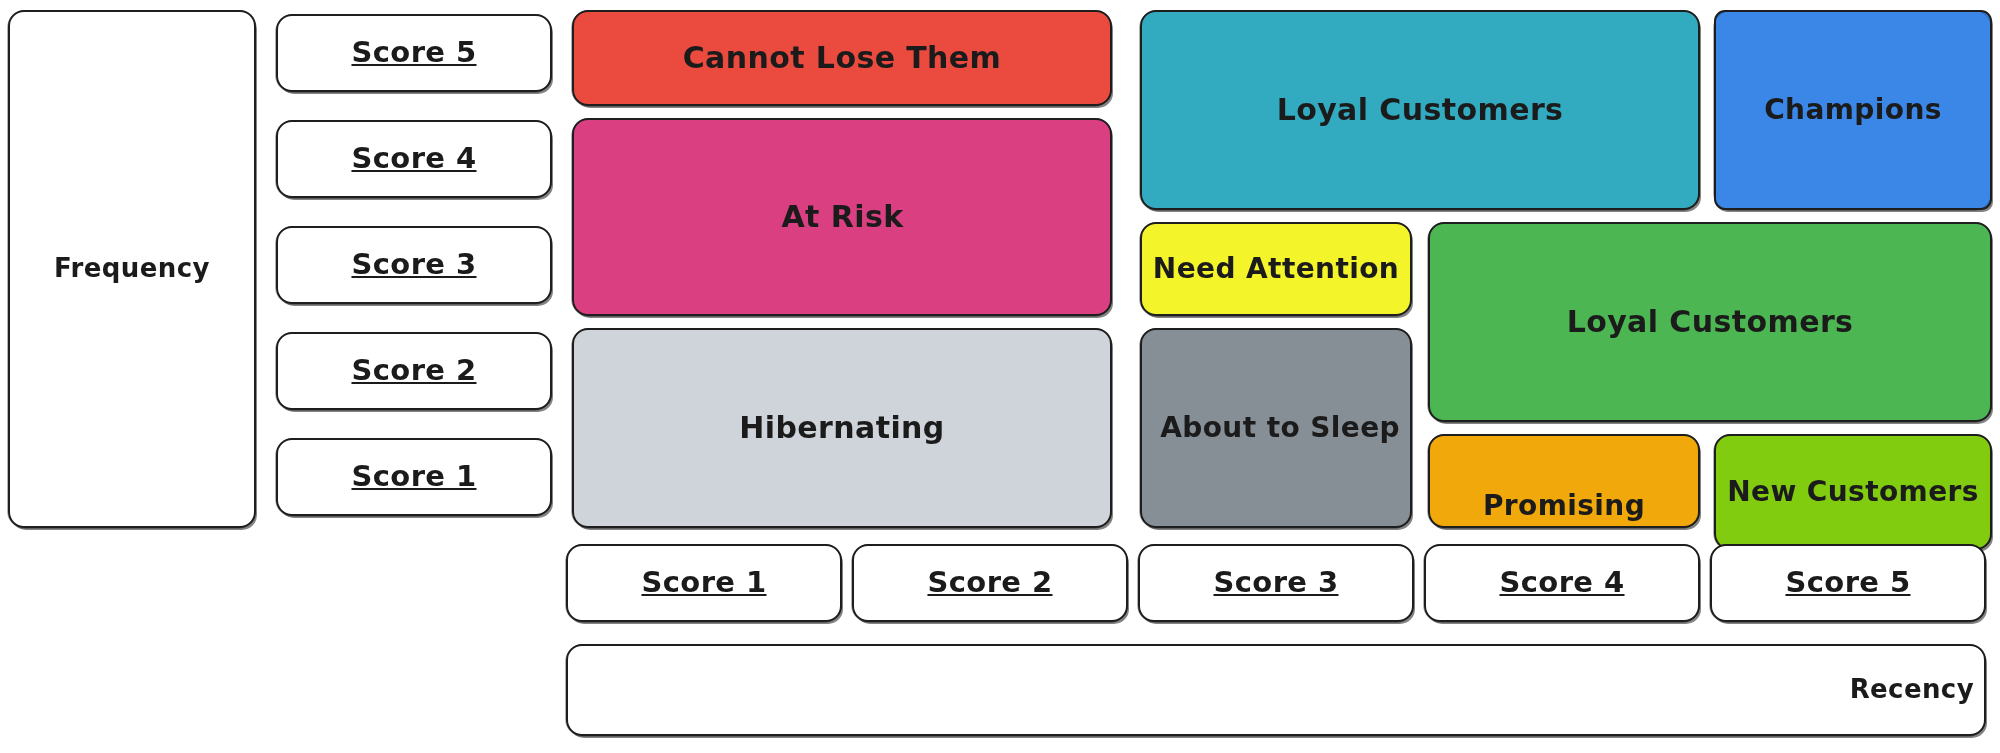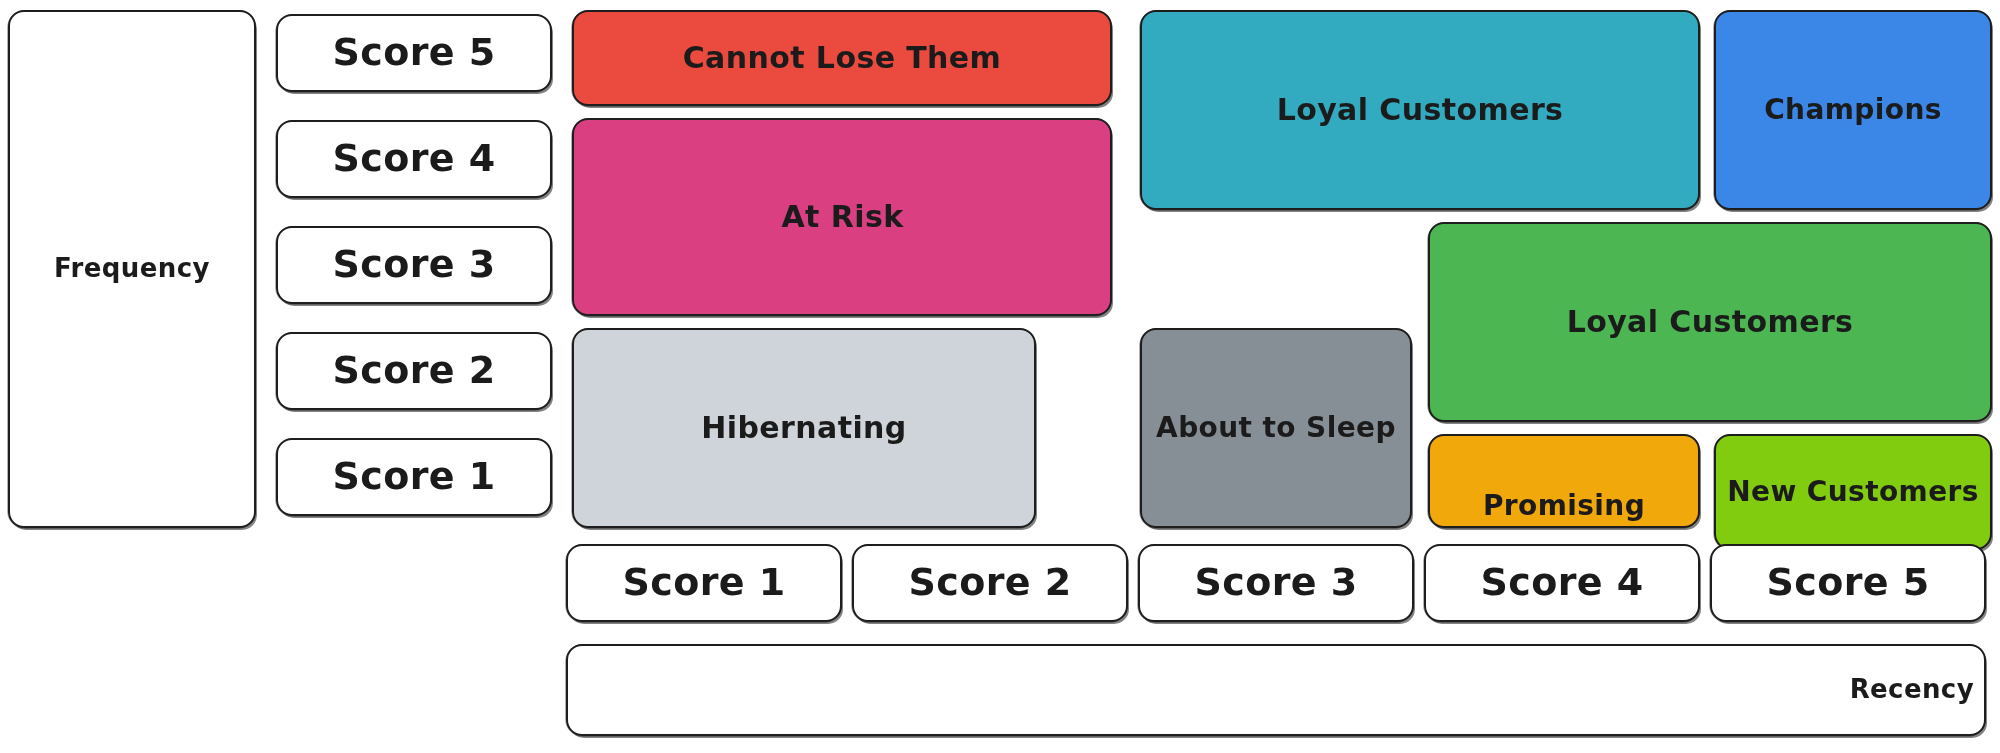--- a/index.html
+++ b/index.html
@@ -37,21 +37,21 @@
   .box::after{
     content:"";
     position:absolute;
     left:-3px; top:-2px; right:-2px; bottom:-3px;
     border:1.2px solid rgba(30,30,30,.34);
     border-radius:18px;
     pointer-events:none;
   }
 
   .axis{ background:#ffffff; font-size:26px; }
-  .tick{ background:#ffffff; font-size:38px; }
+  .tick{ background:#ffffff; font-size:29px;text-decoration:underline; }
   .seg { border-color:#1e1e1e; }
 
   .f-cannot   { background:#eb4b3f;justify-content:center; }
   .f-atrisk   { background:#da4081; }
   .f-hibern   { background:#ced4da; }
   .f-loyal1   { background:#32abc0; }
   .f-need     { background:#f4f42b; }
   .f-sleep    { background:#868e96; }
   .f-champ    { background:#3b87e8; }
   .f-loyal2   { background:#4cb752; }
@@ -87,34 +87,37 @@
   </div>
 
   <div class="box seg f-cannot" style="left:572px; top:10px; width:540px; height:96px;">
     <span class="seg-label">Cannot Lose Them</span>
   </div>
 
   <div class="box seg f-atrisk" style="left:572px; top:118px; width:540px; height:198px;padding-left:11px;">
     <span class="seg-label">At Risk</span>
   </div>
 
-  <div class="box seg f-hibern" style="left:572px; top:328px; width:464px; height:200px;">
+  <div class="box seg f-hibern" style="left:572px; top:328px; width:540px; height:200px;">
     <span class="seg-label">Hibernating</span>
   </div>
 
   <div class="box seg f-loyal1" style="left:1140px; top:10px; width:560px; height:200px;">
     <span class="seg-label">Loyal Customers</span>
   </div>
 
+  <div class="box seg f-need" style="left:1140px; top:222px; width:272px; height:94px;">
+    <span class="seg-label sm">Need Attention</span>
+  </div>
 
-  <div class="box seg f-sleep" style="left:1140px; top:328px; width:272px; height:200px;">
+  <div class="box seg f-sleep" style="left:1140px; top:328px; width:272px; height:200px;justify-content:flex-end;">
     <span class="seg-label sm">About to Sleep</span>
   </div>
 
-  <div class="box seg f-champ" style="left:1714px; top:10px; width:278px; height:200px;">
+  <div class="box seg f-champ" style="left:1714px; top:10px; width:278px; height:200px;border-radius:11px;">
     <span class="seg-label sm">Champions</span>
   </div>
 
   <div class="box seg f-loyal2" style="left:1428px; top:222px; width:564px; height:200px;">
     <span class="seg-label">Loyal Customers</span>
   </div>
 
   <div class="box seg f-promise" style="left:1428px; top:434px; width:272px; height:94px;">
     <span class="seg-label sm">Promising</span>
   </div>

